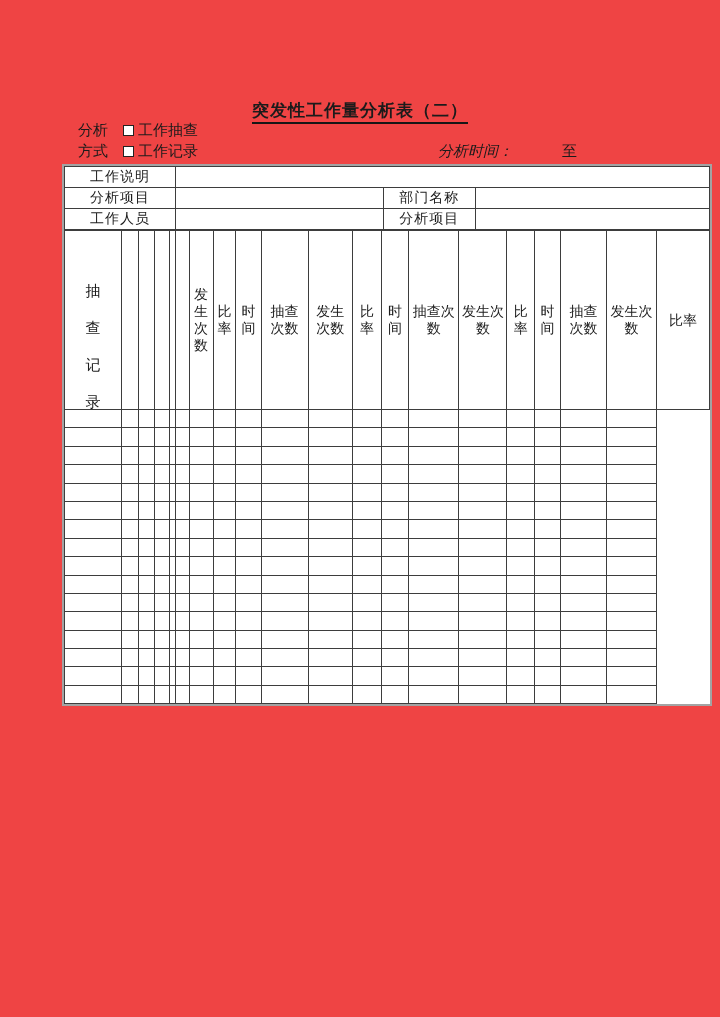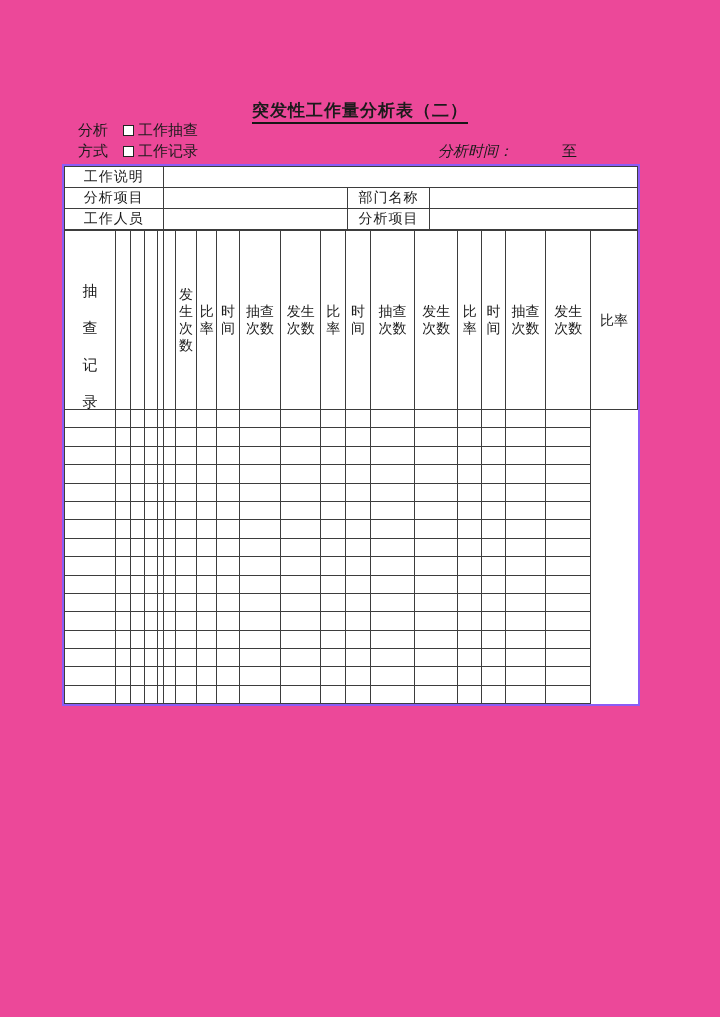--- a/index.html
+++ b/index.html
@@ -1,39 +1,39 @@
 <!DOCTYPE html>
 <html><head>
 <meta charset="utf-8">
 <style>
   * { margin:0; padding:0; box-sizing:border-box; }
   html,body { background:#e8e8e8; }
   .page {
     position:relative; width:720px; height:1017px; margin:0 auto;
-    background:#ec4899; overflow:hidden;
+    background:#ef4444; overflow:hidden;
     font-family:"Liberation Sans","DejaVu Sans",sans-serif; color:#1b1b1b;
   }
   .title { position:absolute; top:99px; left:0; right:0; text-align:center; }
   .title span {
     font-size:17px; font-weight:bold; letter-spacing:1px;
     border-bottom:2px solid #161616; padding-bottom:2px;
   }
   .method-line { position:absolute; left:78px; font-size:15px; white-space:nowrap; }
   .method-line.l1 { top:121px; }
   .method-line.l2 { top:142px; }
   .checkbox {
     display:inline-block; width:11px; height:11px; border:1.6px solid #222222;
     margin:0 4px 0 15px; vertical-align:-1px; background:#fff;
   }
   .time-label { position:absolute; left:438px; top:142px; font-size:15px;font-style:italic; }
   .to-label   { position:absolute; left:562px; top:142px; font-size:15px; }
 
   .tables {
-    position:absolute; left:62px; top:164px; width:578px;
-    border:2px solid #8b5cf6; background:#fff;
+    position:absolute; left:62px; top:164px; width:650px;
+    border:2px solid #a3a3a3; background:#fff;
   }
   table { border-collapse:collapse; table-layout:fixed; width:100%; }
   td, th {
     border:1px solid #3d3d3d; font-size:14px; font-weight:normal;
     text-align:center; vertical-align:middle; padding:0; overflow:hidden;
   }
   .info-table td { height:21px; }
   .info-table td.lbl { letter-spacing:1px; }
 
   .grid th {

